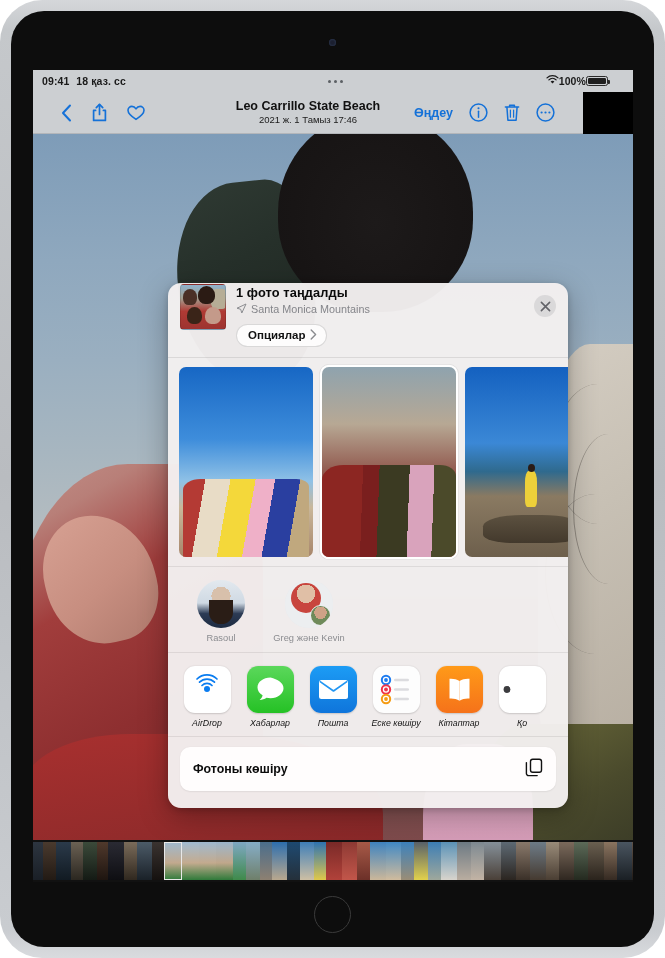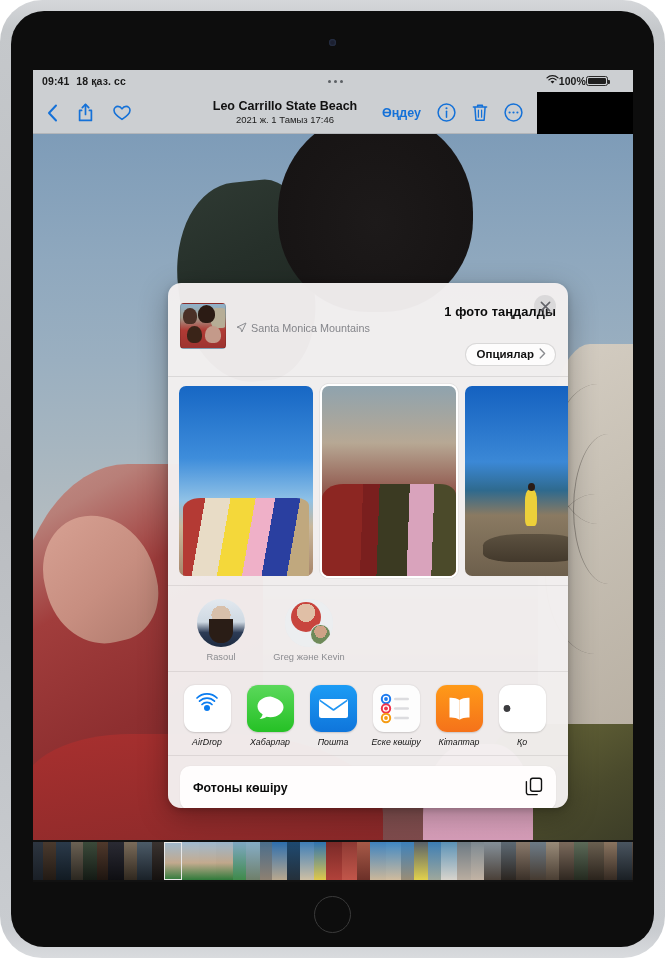--- a/index.html
+++ b/index.html
@@ -60,23 +60,23 @@
     position: relative; padding: 1px;
   }
   .batt::after {
     content:""; position: absolute; right: -3px; top: 3px; width: 1.8px; height: 4px;
     background: #2b2b2b; border-radius: 0 1px 1px 0;
   }
   .batt > span { display: block; height: 100%; width: 100%; background: #1f1f1f; border-radius: 1.2px; }
 
   
   #navbar {
-    position: absolute; left: 0; top: 22px; width: 504px; height: 42px;
+    position: absolute; left: 0; top: 22px; width: 550px; height: 42px;
     background: #cccfd2;
-    display: flex; align-items: center; padding: 0 14px;
+    display: flex; align-items: center; padding: 0 28px;
     border-bottom: 1px solid #b3b6ba;
   }
   .nav-left, .nav-right { display: flex; align-items: center; }
   .nav-left { gap: 20px; width: 150px; }
   .nav-right { gap: 16px; width: 150px; justify-content: flex-end; }
   .nav-title { flex: 1; text-align: center; line-height: 1.15; }
   .nav-title .t1 { font-size: 12.5px; font-weight: 700; color: #111; }
   .nav-title .t2 { font-size: 9.5px; color: #1b1b1b; margin-top: 1px; }
   .nav-btn { color: #1471d8; cursor: pointer; display: flex; align-items: center; }
   #edit-btn { font-size: 12.5px; font-weight: 600; color: #1471d8; cursor: pointer; }
@@ -154,25 +154,24 @@
     background: rgba(243,240,240,0.97);
     border-radius: 13px;
     box-shadow: 0 8px 30px rgba(0,0,0,.30), 0 2px 6px rgba(0,0,0,.18);
     overflow: hidden;
     display: flex; flex-direction: column;
   }
 
   
   #ss-header {
     display: flex; align-items: flex-start; gap: 10px;
-    padding: 20px 12px 10px 12px;
+    padding: 1px 12px 10px 12px;
     border-bottom: 1px solid rgba(0,0,0,.09);
     position: relative;
     flex: 0 0 auto;
-    text-align: right;
   }
   #ss-thumb {
     width: 46px; height: 46px; border-radius: 4px; flex: 0 0 auto;
     overflow: hidden; position: relative;
     background: linear-gradient(180deg,#8fb2cd 0%,#a3a091 30%,#b03a34 60%,#9d3330 100%);
     border: .5px solid rgba(0,0,0,.12);
   }
   #ss-thumb .f1{position:absolute;left:2px;top:4px;width:14px;height:16px;border-radius:50% 50% 40% 40%;background:#4a3026;}
   #ss-thumb .f2{position:absolute;left:17px;top:1px;width:17px;height:18px;border-radius:50% 50% 42% 42%;background:#2b1b14;}
   #ss-thumb .f3{position:absolute;left:6px;top:22px;width:15px;height:17px;border-radius:50% 50% 40% 40%;background:#3a2418;}

